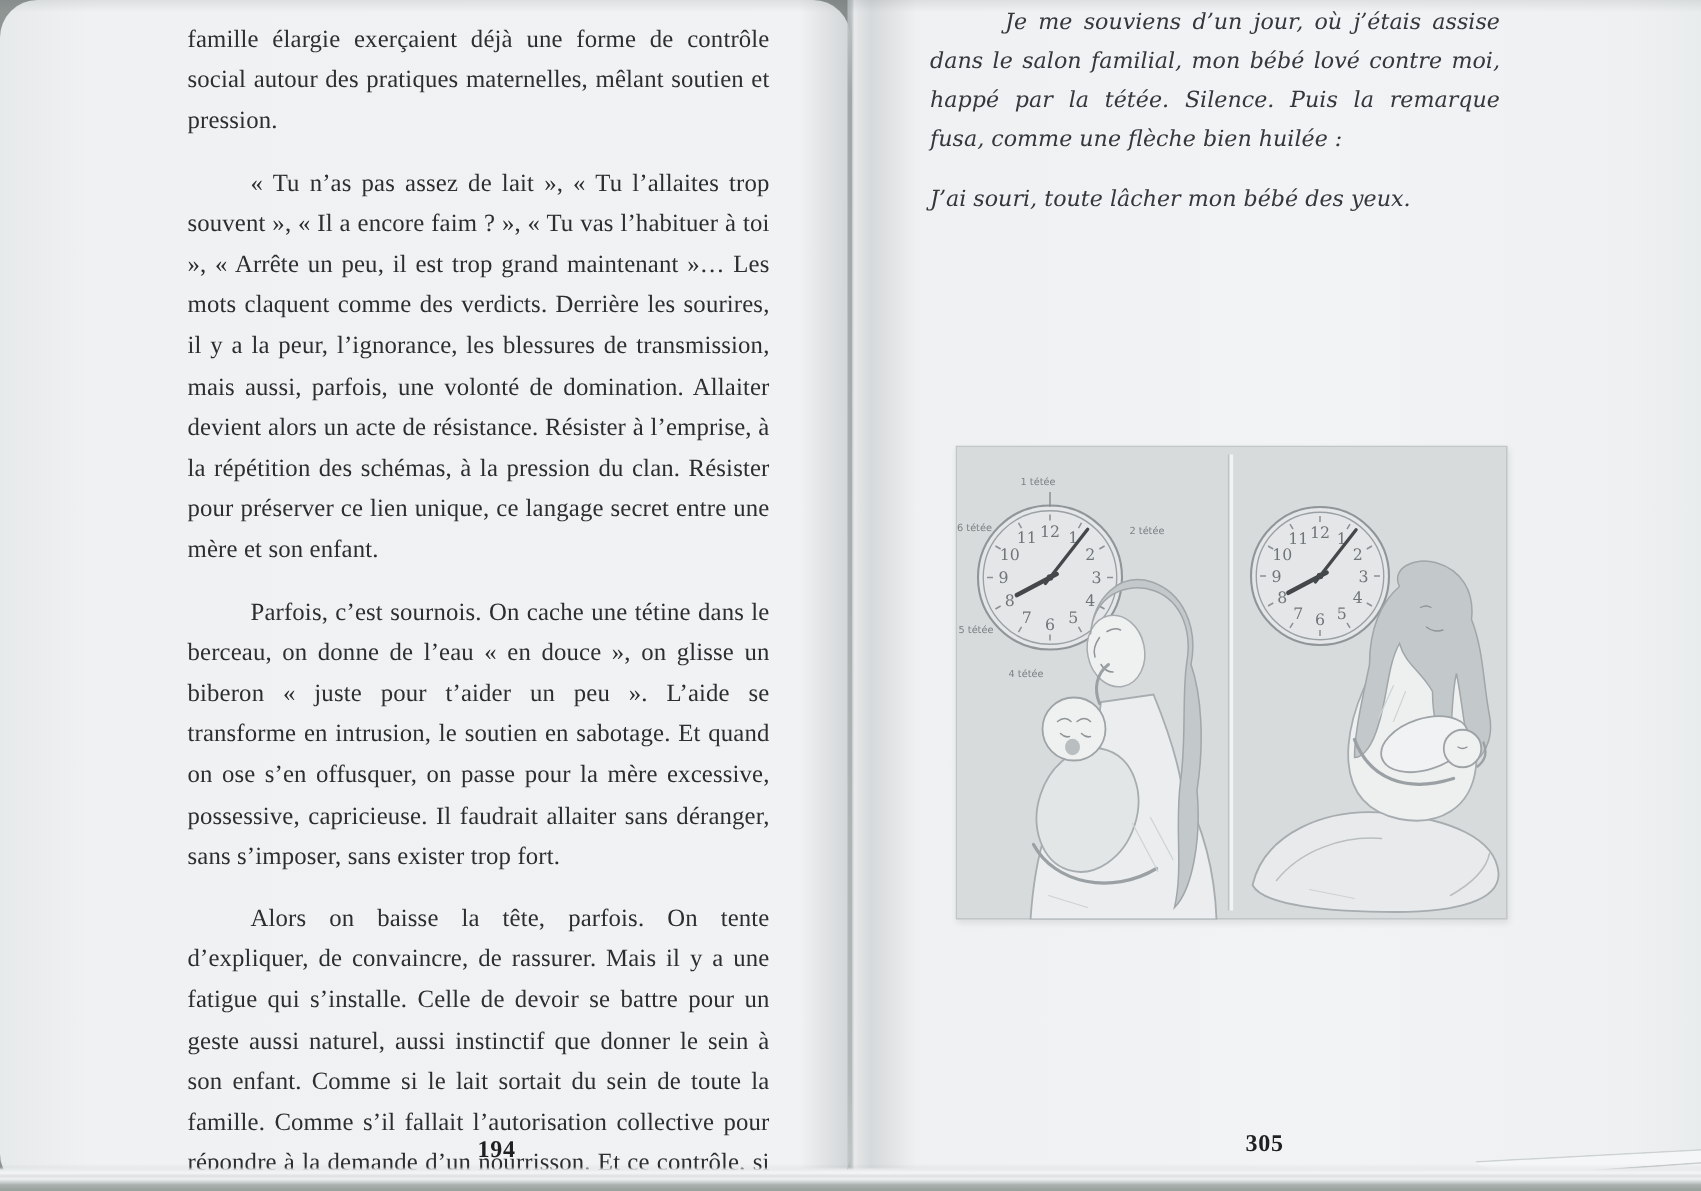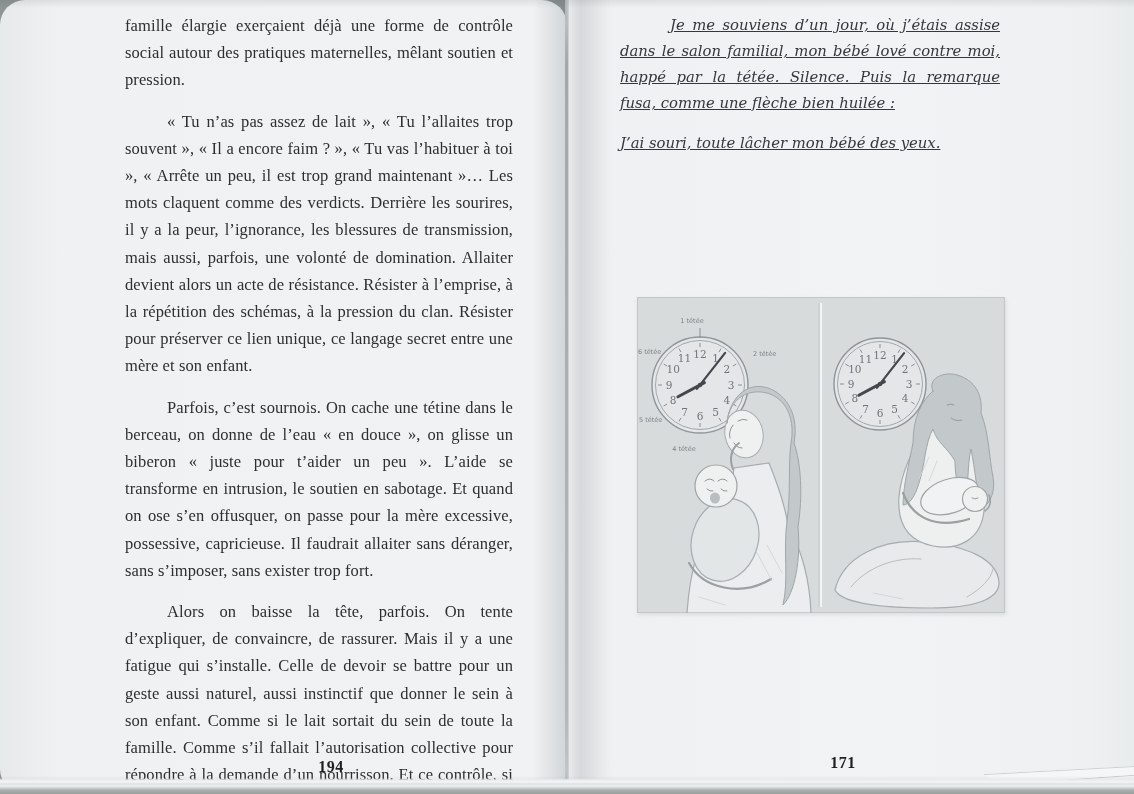--- a/index.html
+++ b/index.html
@@ -36,23 +36,23 @@
   
   .text-left{position:absolute;left:125px;top:12px;width:388px;
     font-size:16.5px;line-height:27.2px;color:#2d2e30;text-align:justify;
     letter-spacing:.1px;}
   .text-left p{margin:0 0 14px 0;text-indent:42px;}
   .text-left p.first{text-indent:0;}
   .pagenum{position:absolute;font-size:16px;color:#1f2022;letter-spacing:.5px;font-weight:bold;}
   .pagenum-left{left:331px;top:758px;transform:translateX(-50%);}
   .pagenum-right{left:276px;top:754px;transform:translateX(-50%);}
   
-  .text-right{position:absolute;left:53px;top:12px;width:380px;
+  .text-right{position:absolute;left:53px;top:2px;width:380px;
     font-family:"DejaVu Serif", serif;font-style:italic;
-    font-size:14.8px;line-height:26px;color:#34373c;text-align:justify;text-decoration:underline;}
+    font-size:14.8px;line-height:26px;color:#34373c;text-align:justify;}
   .text-right p{margin:0 0 14px 0;text-indent:50px;}
   .q-line1{text-indent:50px;text-align:justify;text-align-last:justify;}
   .q-line2{text-indent:0;margin-bottom:14px;}
   
   .illustration{position:absolute;left:70px;top:297px;width:368px;height:316px;
     background:#d8dbdc;box-shadow:inset 0 0 0 1px rgba(130,137,140,0.25), 1px 2px 4px rgba(70,76,80,0.12);}
   .illustration svg{display:block;}
 </style>
 </head>
 <body>
@@ -182,21 +182,21 @@
           </g>
           <circle cx="338" cy="202" r="12.5" fill="#eff1f1" stroke="#9da3a6" stroke-width="1.2"></circle>
           <path d="M 335,201 q 3,2 6,0" fill="none" stroke="#8e9497" stroke-width="0.9"></path>
           <path d="M 266,196 C 276,222 300,232 332,222" fill="none" stroke="#9aa0a4" stroke-width="2.2"></path>
           <path d="M 348,214 q 8,-6 4,-16" fill="none" stroke="#9aa0a4" stroke-width="1.5"></path>
           <path d="M 292,160 l -10,22 M 300,164 l -8,20 M 236,296 l 30,6" stroke="#ced2d4" stroke-width="0.8"></path>
         </g>
       </svg>
     </div>
 
-    <div class="pagenum pagenum-right">171</div>
+    <div class="pagenum pagenum-right">305</div>
   </div>
 
   <div class="spine-line"></div>
   <div class="spine-highlight"></div>
   <div class="top-shade"></div>
   <div class="curl1"></div>
   <div class="curl2"></div>
   <div class="bottom-stack"></div>
 </div>
 

